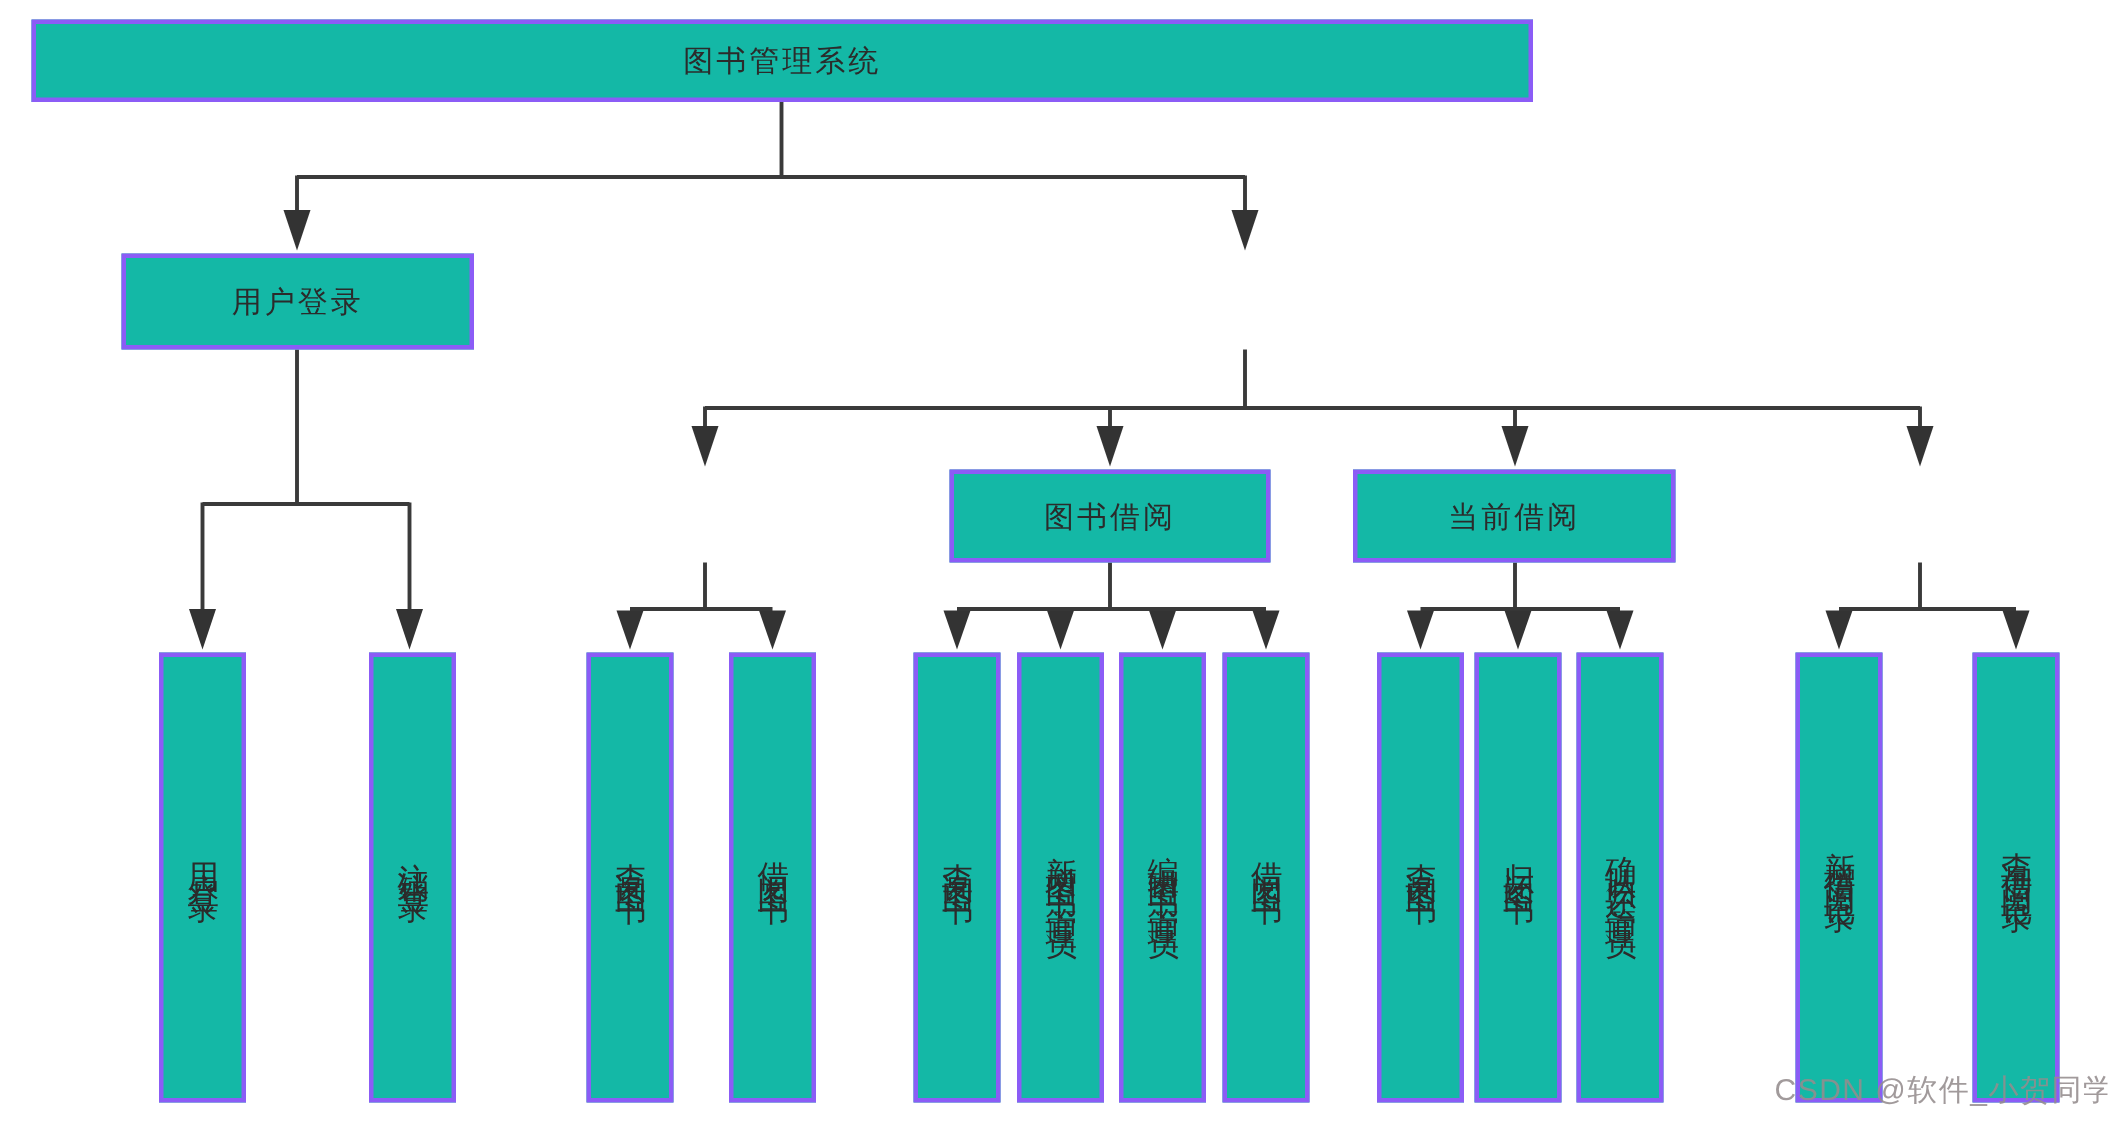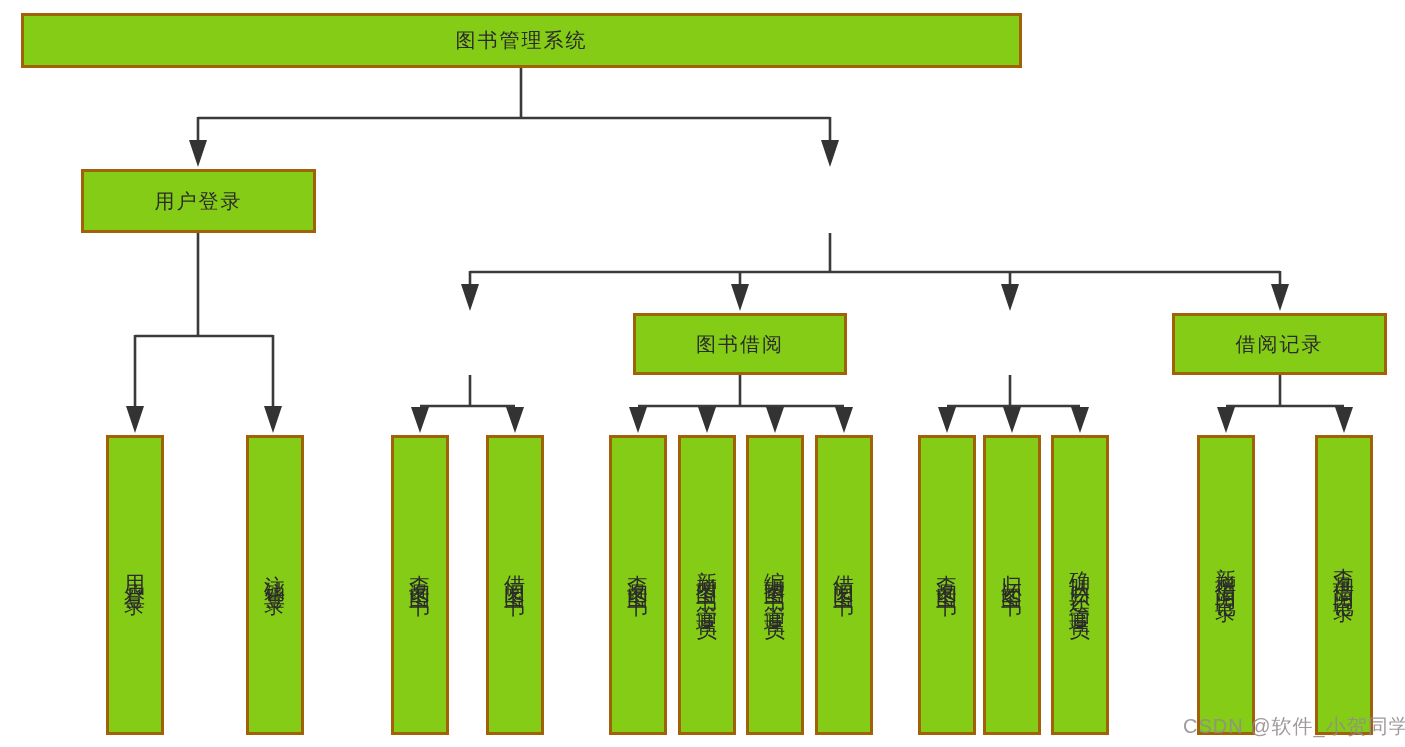--- a/index.html
+++ b/index.html
@@ -3,22 +3,22 @@
 <meta charset="utf-8">
 <style>
   html,body{margin:0;padding:0;}
   body{
     width:1405px;height:747px;position:relative;background:#ffffff;
     font-family:"Liberation Sans", sans-serif;overflow:hidden;
   }
   #canvas{position:absolute;left:0;top:0;width:1405px;height:747px;}
   svg.wires{position:absolute;left:0;top:0;z-index:0;}
   .node{
-    position:absolute;box-sizing:border-box;background:#84cc16;
-    border:3px solid #a16207;color:#2b2b2b;z-index:1;
+    position:absolute;box-sizing:border-box;background:#14b8a6;
+    border:3px solid #8b5cf6;color:#2b2b2b;z-index:1;
     display:flex;align-items:center;justify-content:center;
   }
   .hnode{font-size:20px;letter-spacing:2px;}
   .leaf{
     writing-mode:vertical-rl;text-orientation:mixed;
     font-size:21px;letter-spacing:7px;line-height:1;
   }
   .leaf.short{padding-bottom:26px;}
   .watermark{
     position:absolute;z-index:5;font-size:20px;letter-spacing:1px;
@@ -90,21 +90,21 @@
       <polygon points="1217,407 1235,407 1226,433"></polygon>
       <polygon points="1335,407 1353,407 1344,433"></polygon>
     </g>
   </svg>
 
   <div class="node hnode" style="left:21px;top:13px;width:1001px;height:55px;">图书管理系统</div>
 
   <div class="node hnode" style="left:81px;top:169px;width:235px;height:64px;">用户登录</div>
 
   <div class="node hnode" style="left:633px;top:313px;width:214px;height:62px;">图书借阅</div>
-  <div class="node hnode" style="left:1172px;top:313px;width:215px;height:62px;">借阅记录</div>
+  <div class="node hnode" style="left:902px;top:313px;width:215px;height:62px;">当前借阅</div>
 
   <div class="node leaf short" style="left:106px;top:435px;width:58px;height:300px;">用户登录</div>
   <div class="node leaf short" style="left:246px;top:435px;width:58px;height:300px;">注销登录</div>
 
   <div class="node leaf short" style="left:391px;top:435px;width:58px;height:300px;">查询图书</div>
   <div class="node leaf short" style="left:486px;top:435px;width:58px;height:300px;">借阅图书</div>
 
   <div class="node leaf short" style="left:609px;top:435px;width:58px;height:300px;">查询图书</div>
   <div class="node leaf" style="left:678px;top:435px;width:58px;height:300px;">新增图书（管理员）</div>
   <div class="node leaf" style="left:746px;top:435px;width:58px;height:300px;">编辑图书（管理员）</div>

